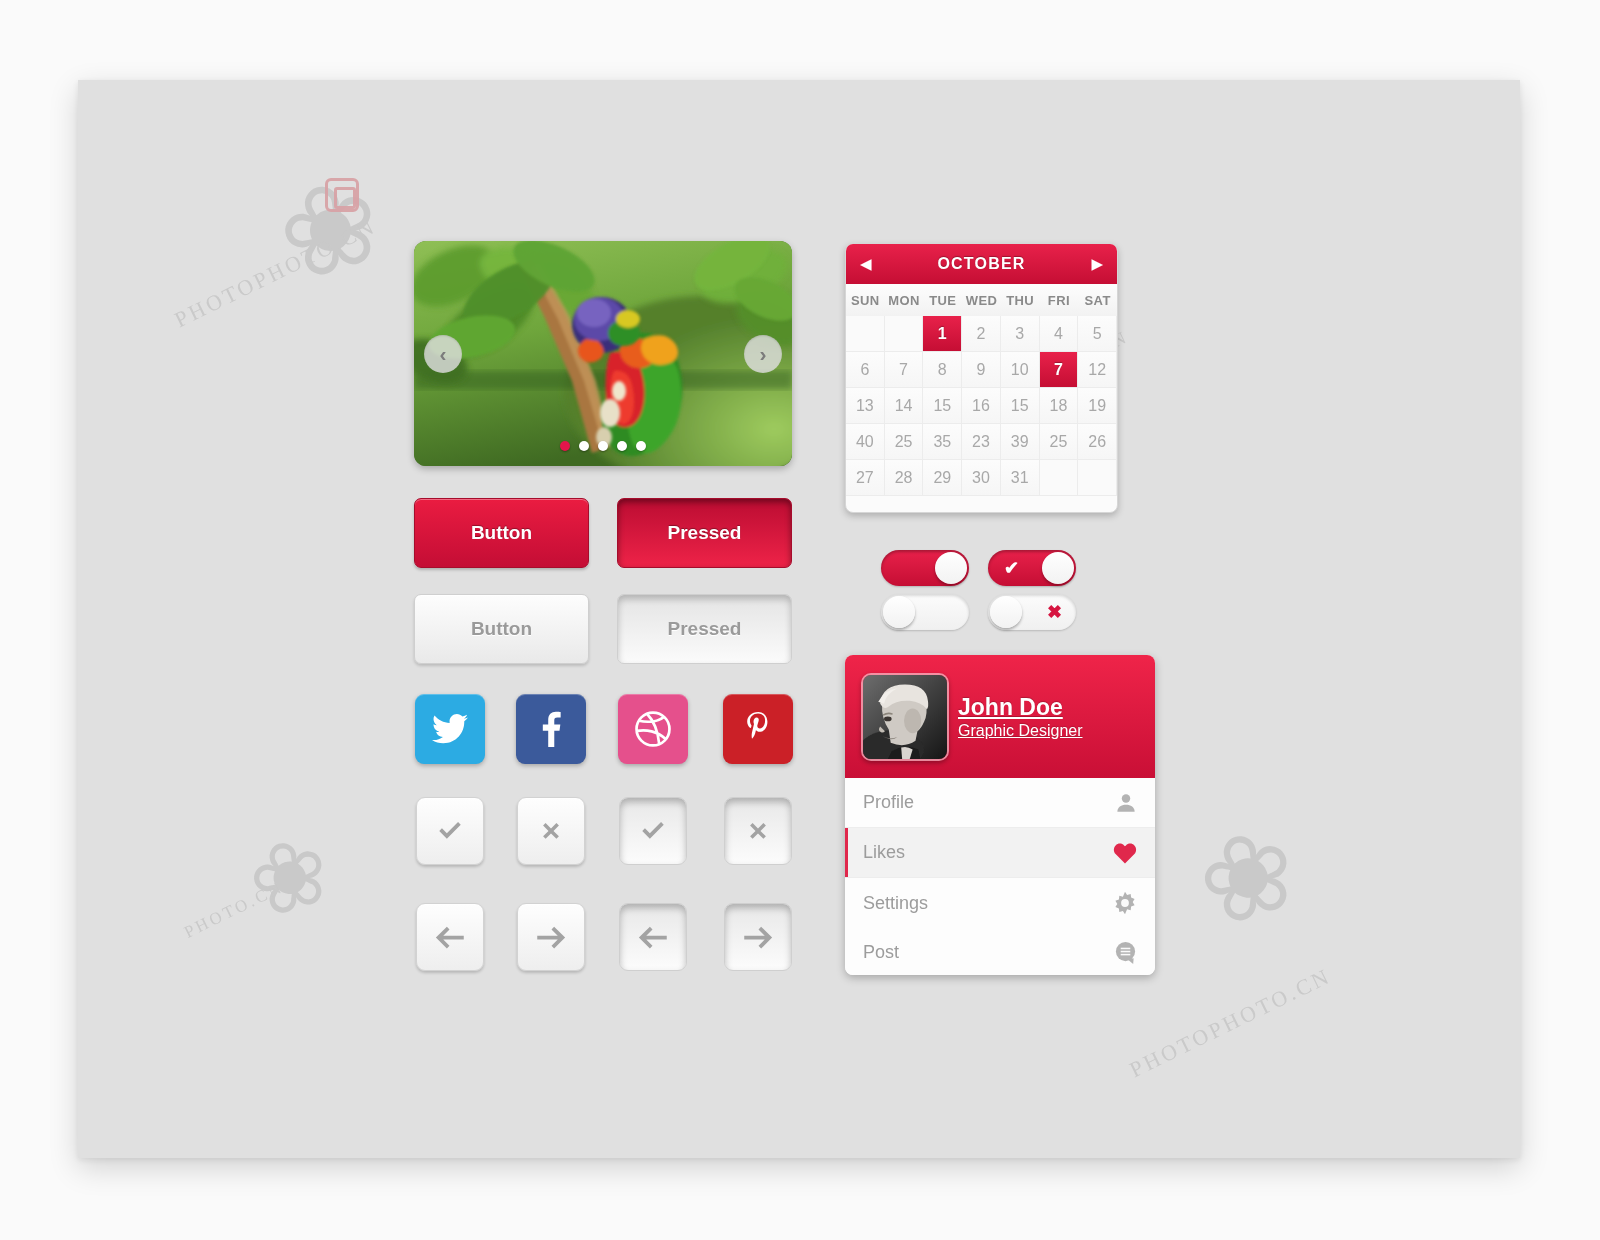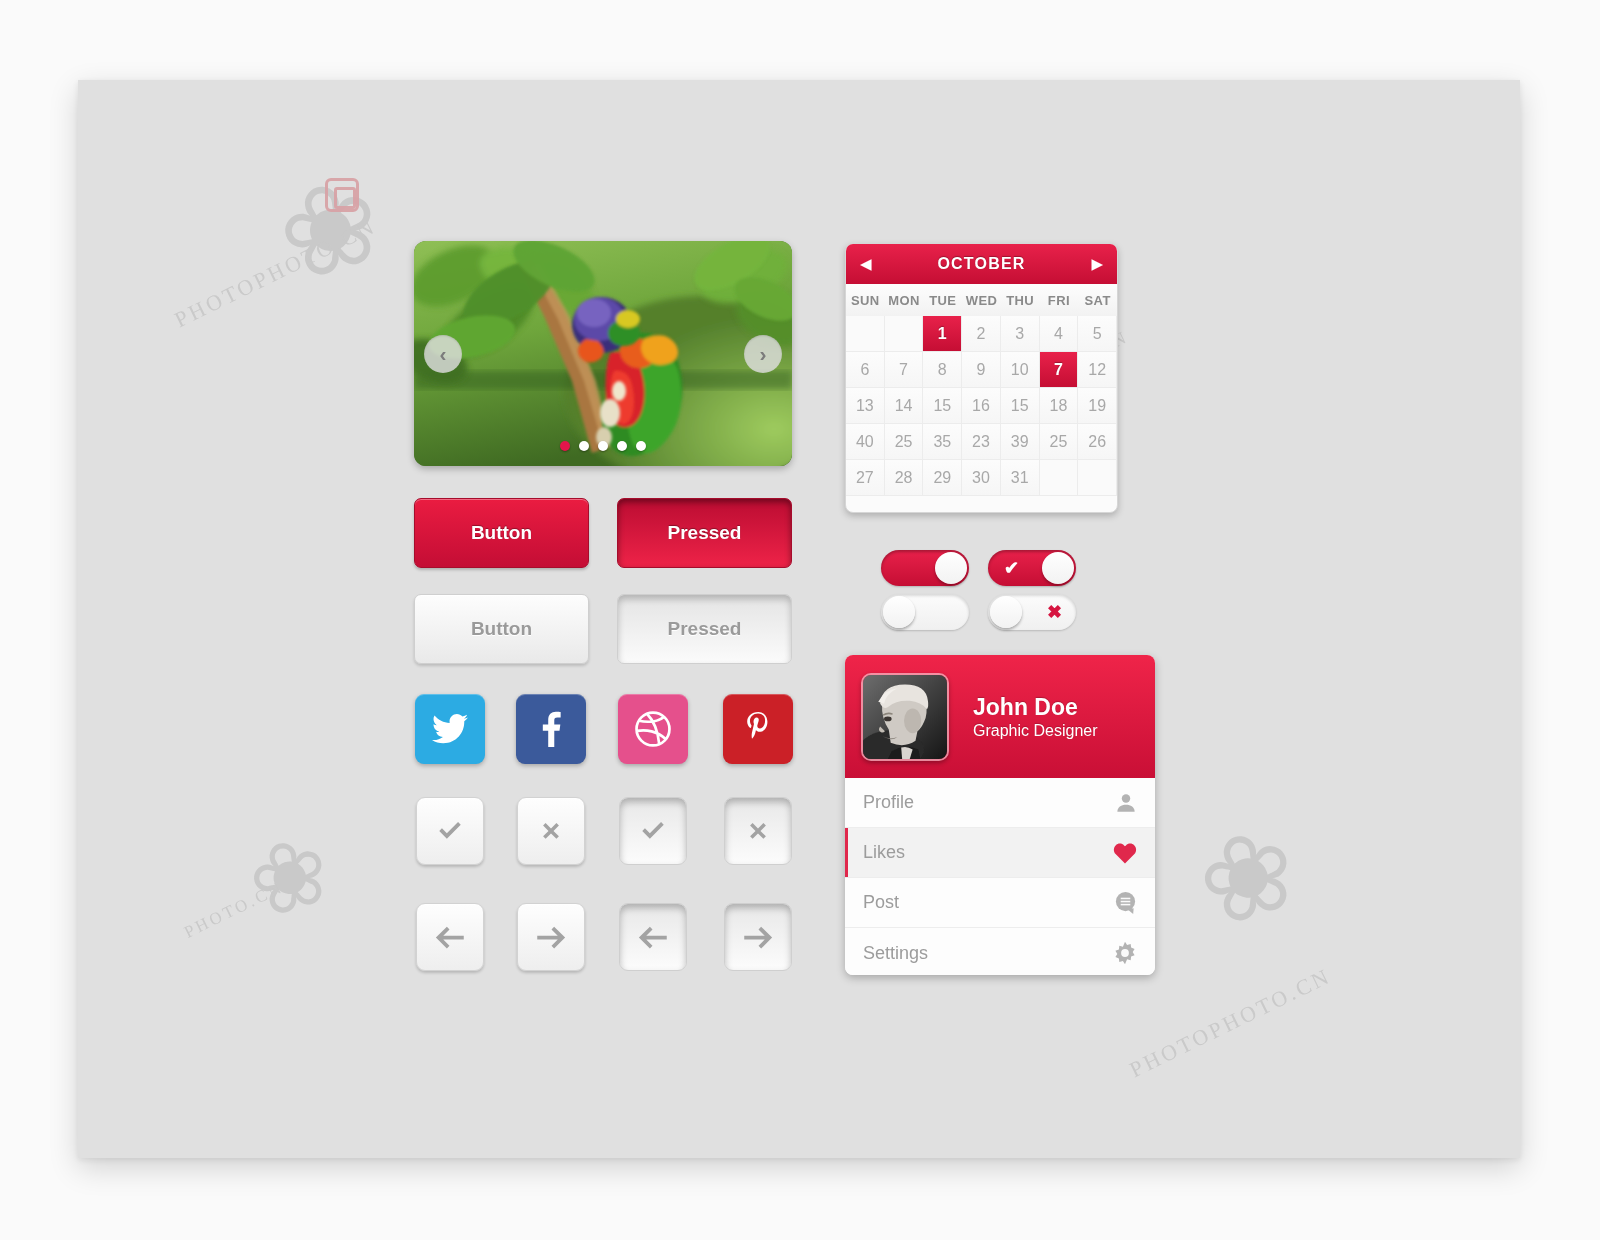--- a/index.html
+++ b/index.html
@@ -164,21 +164,21 @@
   }
   #prof-head {
     height: 123px; background: linear-gradient(#ef2449,#c90f36);
     display: flex; align-items: center; padding: 0 16px;
   }
   #prof-head .avatar {
     width: 88px; height: 88px; border-radius: 10px; overflow: hidden;
     border: 2px solid rgba(255,255,255,.5); flex: none;
     box-shadow: 0 2px 4px rgba(0,0,0,.3);
   }
-  #prof-head .who { margin-left: 24px; color: #fff; }
+  #prof-head .who { margin-left: 9px; color: #fff; text-decoration: underline; }
   #prof-head .name { font-size: 23px; font-weight: bold; text-shadow: 0 -1px 1px rgba(0,0,0,.22); }
   #prof-head .role { font-size: 16px; margin-top: 1px; text-shadow: 0 -1px 1px rgba(0,0,0,.18); }
   .menu-row {
     height: 50px; display: flex; align-items: center; justify-content: space-between;
     padding: 0 18px; border-bottom: 1px solid #ededed; cursor: pointer;
     background: #fdfdfd; color: #9c9c9c; font-size: 18px; position: relative;
   }
   .menu-row.active { background: #f2f2f2; }
   .menu-row.active::before {
     content: ""; position: absolute; left: 0; top: 0; bottom: 0; width: 3px; background: #e0284c;
@@ -468,33 +468,33 @@
         <circle cx="12" cy="7" r="4.6"></circle>
           <path d="M2.6 21.5c0-4.8 4.2-7.5 9.4-7.5s9.4 2.7 9.4 7.5z"></path>
       </svg>
     </div>
     <div class="menu-row active">
       <span>Likes</span>
       <svg width="24" height="22" viewBox="0 0 24 22">
         <path d="M12 21.4 2.6 12C.3 9.6.3 5.8 2.6 3.4 5 1 8.8 1 11.1 3.4L12 4.3l.9-.9C15.2 1 19 1 21.4 3.4c2.3 2.4 2.3 6.2 0 8.6z"></path>
       </svg>
     </div>
+    <div class="menu-row" style="border-bottom:none;">
+      <span>Settings</span>
+      <svg width="24" height="24" viewBox="0 0 24 24">
+        <path d="M12 0.8l2.1 3.1 3.6-1 .4 3.7 3.5 1.3-1.9 3.2 1.9 3.2-3.5 1.3-.4 3.7-3.6-1L12 23.2 9.9 20.1l-3.6 1-.4-3.7-3.5-1.3 1.9-3.2L2.4 9.7l3.5-1.3.4-3.7 3.6 1z"></path>
+        <circle cx="12" cy="12" r="3.9" fill="#fafafa"></circle>
+      </svg>
+    </div>
     <div class="menu-row">
       <span>Post</span>
       <svg width="23" height="23" viewBox="0 0 24 24">
         <circle cx="12" cy="11" r="10"></circle>
           <path d="M14 19 20 24 20.5 18z"></path>
         <g fill="#fafafa">
             <rect x="7" y="7" width="10" height="1.6"></rect>
             <rect x="7" y="10.2" width="10" height="1.6"></rect>
             <rect x="7" y="13.4" width="10" height="1.6"></rect>
           </g>
       </svg>
     </div>
-    <div class="menu-row" style="border-bottom:none;">
-      <span>Settings</span>
-      <svg width="24" height="24" viewBox="0 0 24 24">
-        <path d="M12 0.8l2.1 3.1 3.6-1 .4 3.7 3.5 1.3-1.9 3.2 1.9 3.2-3.5 1.3-.4 3.7-3.6-1L12 23.2 9.9 20.1l-3.6 1-.4-3.7-3.5-1.3 1.9-3.2L2.4 9.7l3.5-1.3.4-3.7 3.6 1z"></path>
-        <circle cx="12" cy="12" r="3.9" fill="#fafafa"></circle>
-      </svg>
-    </div>
   </div>
 </div>
 
 </body></html>

